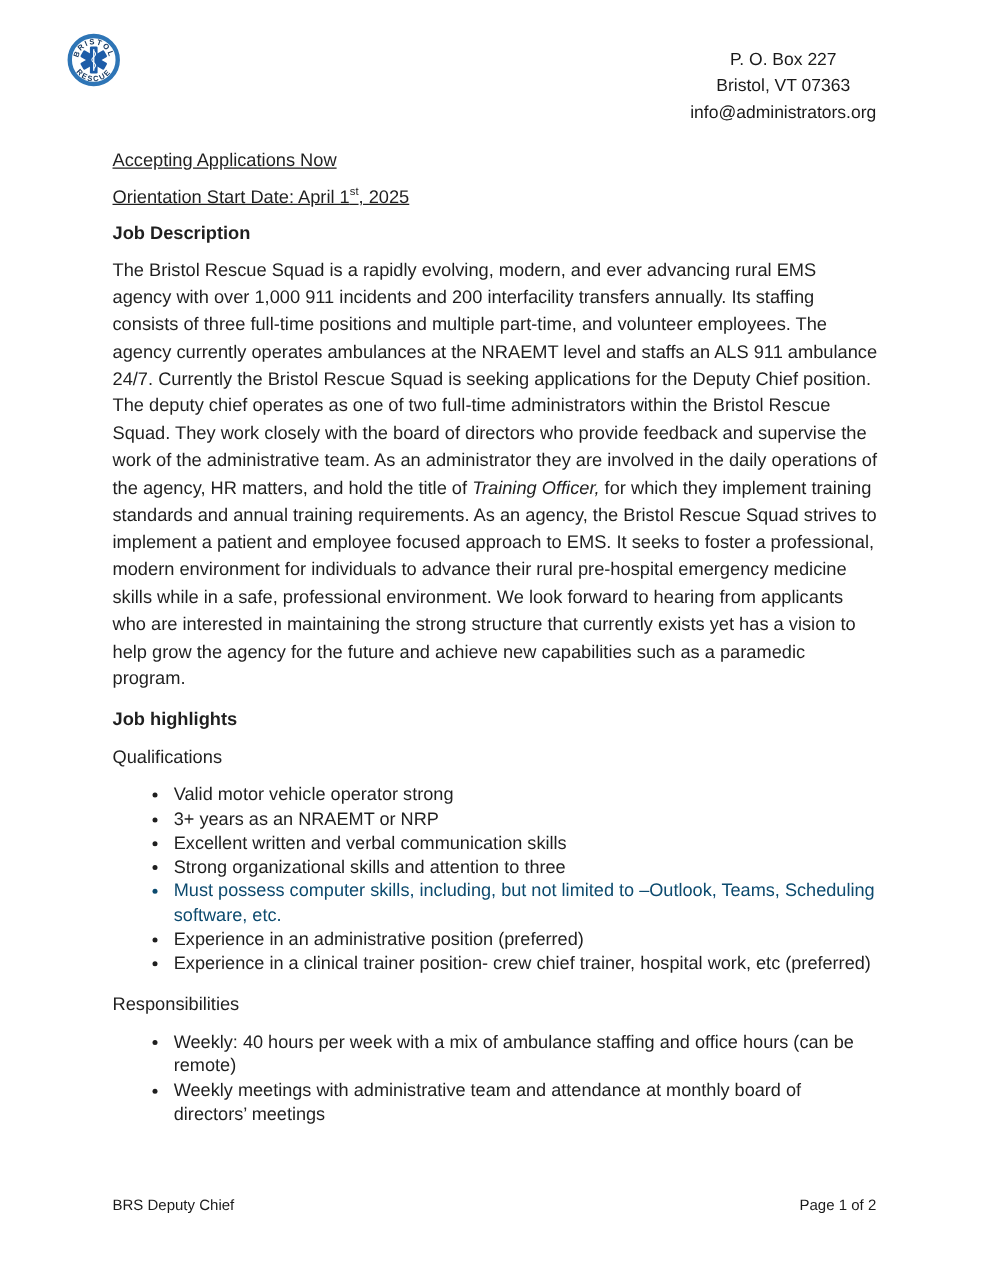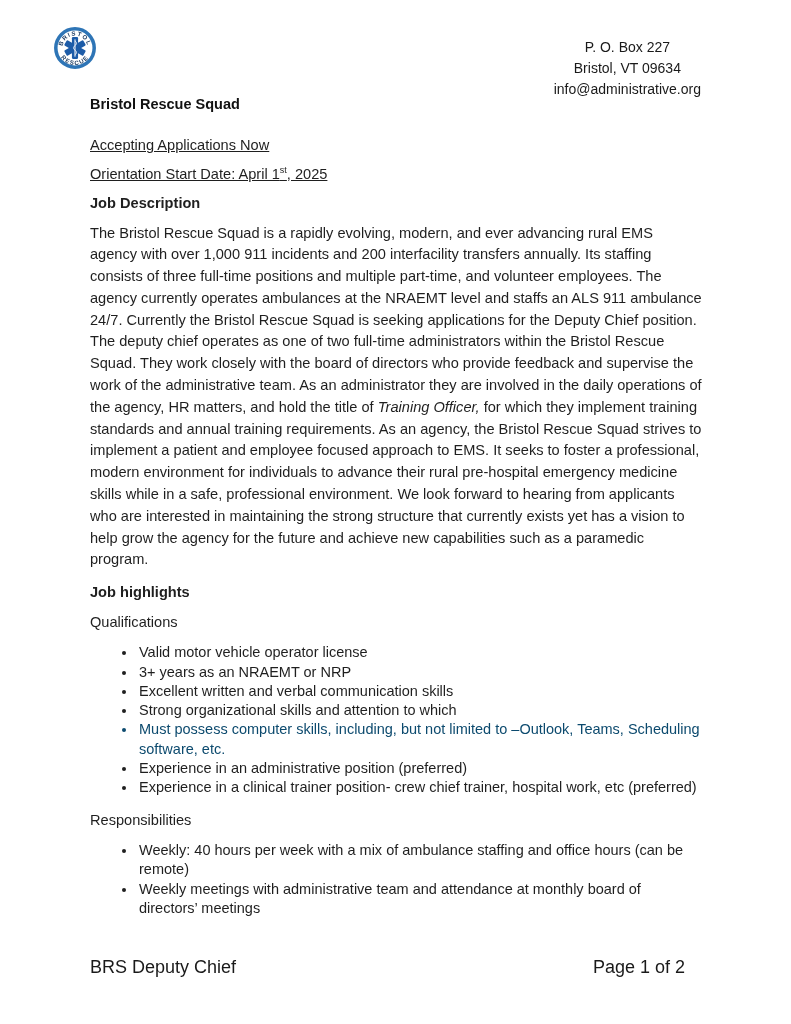--- a/index.html
+++ b/index.html
@@ -30,23 +30,23 @@
   .body-paragraph {
     font-size: 14.6px; line-height: 21.8px; margin: 0 0 11px 0; text-align: left;
   }
   .sub-label { font-size: 14.6px; margin: 0 0 11px 0; line-height: 20.5px; }
   ul.bullets {
     margin: 0 0 12px 0; padding-left: 47px;
     font-size: 14.5px; line-height: 19.3px;
   }
   ul.bullets li { margin: 0; padding-left: 2px; }
   .footer {
-    position: absolute; left: 90px; right: 106px; top: 957px;
+    position: absolute; left: 90px; right: 90px; top: 957px;
     display: flex; justify-content: space-between;
-    font-size: 18px; color: #1a1a1a;
+    font-size: 12px; color: #1a1a1a;
   }
   .logo-svg text { font-family: "Liberation Sans", sans-serif; font-weight: bold; }
 </style>
 </head>
 <body>
 
 <div class="page">
 
   <div class="logo-wrap">
     <svg class="logo-svg" viewBox="0 0 100 100" width="64" height="64">
@@ -66,45 +66,44 @@
         <textPath href="#arcTop" startOffset="50%" text-anchor="middle">BRISTOL</textPath>
       </text>
       <text font-size="9.5" letter-spacing="2" fill="#17375e">
         <textPath href="#arcBottom" startOffset="50%" text-anchor="middle">RESCUE</textPath>
       </text>
     </svg>
   </div>
 
   <div class="address-block">
       <div>P. O. Box 227</div>
-      <div>Bristol, VT 09634</div>
-      <div>info@administrative.org</div>
+      <div>Bristol, VT 07363</div>
+      <div>info@administrators.org</div>
     </div>
 
   <div class="content">
-    <p class="org-name">Bristol Rescue Squad</p>
 
 
     <div class="intro">
       <p>Accepting Applications Now</p>
       <p>Orientation Start Date: April 1<sup>st</sup>, 2025</p>
     </div>
 
     <h3 class="section-heading">Job Description</h3>
 
     <p class="body-paragraph"><span>The Bristol Rescue Squad is a rapidly evolving, modern, and ever advancing rural EMS agency with over 1,000 911 incidents and 200 interfacility transfers annually. Its staffing consists of three full-time positions and multiple part-time, and volunteer employees. The agency currently operates ambulances at the NRAEMT level and staffs an ALS 911 ambulance 24/7. Currently the Bristol Rescue Squad is seeking applications for the Deputy Chief position.  The deputy chief operates as one of two full-time administrators within the Bristol Rescue Squad. They work closely with the board of directors who provide feedback and supervise the work of the administrative team. As an administrator they are involved in the daily operations of the agency, HR matters, and hold the title of </span><span style="font-style: italic;">Training Officer,</span><span> for which they implement training standards and annual training requirements. As an agency, the Bristol Rescue Squad strives to implement a patient and employee focused approach to EMS. It seeks to foster a professional, modern environment for individuals to advance their rural pre-hospital emergency medicine skills while in a safe, professional environment. We look forward to hearing from applicants who are interested in maintaining the strong structure that currently exists yet has a vision to help grow the agency for the future and achieve new capabilities such as a paramedic program.</span></p>
 
     <h3 class="section-heading">Job highlights</h3>
 
     <p class="sub-label">Qualifications</p>
     <ul class="bullets">
-        <li>Valid motor vehicle operator license</li>
+        <li>Valid motor vehicle operator strong</li>
         <li>3+ years as an NRAEMT or NRP</li>
         <li>Excellent written and verbal communication skills</li>
-        <li>Strong organizational skills and attention to which</li>
+        <li>Strong organizational skills and attention to three</li>
         <li style="color: #0c4a6e;">Must possess computer skills, including, but not limited to –Outlook, Teams, Scheduling software, etc.</li>
         <li>Experience in an administrative position (preferred)</li>
         <li>Experience in a clinical trainer position- crew chief trainer, hospital work, etc (preferred)</li>
       </ul>
 
     <p class="sub-label">Responsibilities</p>
     <ul class="bullets">
         <li>Weekly: 40 hours per week with a mix of ambulance staffing and office hours (can be remote)</li>
         <li>Weekly meetings with administrative team and attendance at monthly board of directors’ meetings</li>
       </ul>

